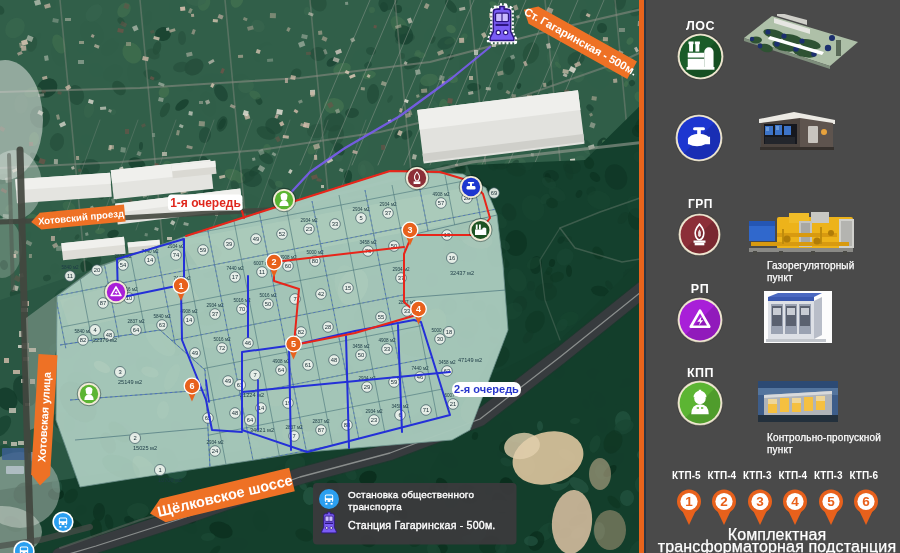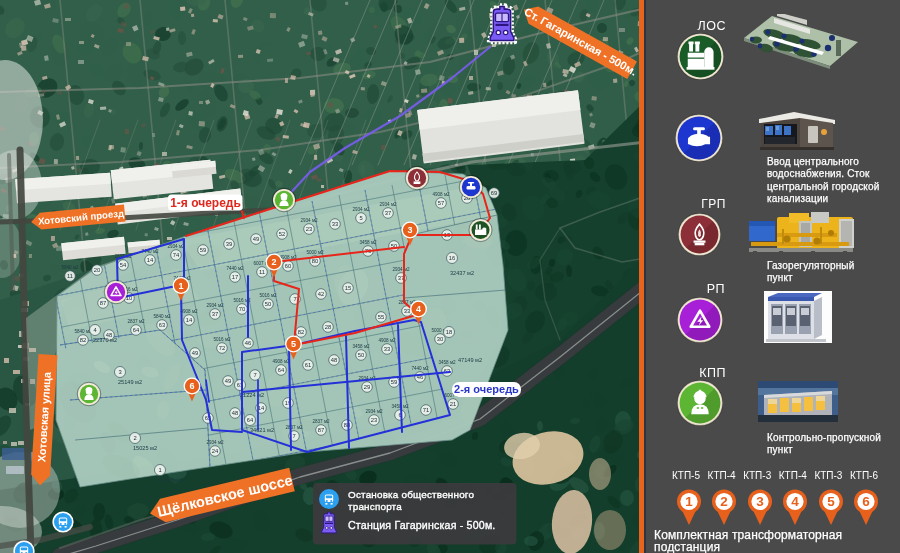--- a/index.html
+++ b/index.html
@@ -1,18 +1,18 @@
 <!DOCTYPE html>
 <html><head><meta charset="utf-8"><style>
 *{margin:0;padding:0;box-sizing:border-box}
 body{width:900px;height:553px;overflow:hidden;font-family:"Liberation Sans",sans-serif;background:#4a4a4a}
 #wrap{position:relative;width:900px;height:553px}
 #map{position:absolute;left:0;top:0;width:646px;height:553px}
 .abs{position:absolute}
-.lbl{color:#fff;font-weight:normal;text-align:right}
+.lbl{color:#fff;font-weight:bold;text-align:center}
 .txt{color:#fff;font-size:10px;line-height:12.3px;letter-spacing:.15px;-webkit-text-stroke:0.25px #fff}
 </style></head><body>
 <div id="wrap">
 <div id="map"><svg width="646" height="553" viewBox="0 0 646 553" font-family="Liberation Sans, sans-serif">
 <rect width="646" height="553" fill="#2a5743"></rect>
 <ellipse cx="413" cy="14" rx="8" ry="4" fill="#214f3c" fill-opacity="0.59" transform="rotate(133 413 14)"></ellipse>
 <ellipse cx="352" cy="327" rx="5" ry="3" fill="#1b4836" fill-opacity="0.73" transform="rotate(5 352 327)"></ellipse>
 <ellipse cx="128" cy="359" rx="11" ry="7" fill="#214f3c" fill-opacity="0.65" transform="rotate(156 128 359)"></ellipse>
 <ellipse cx="490" cy="88" rx="10" ry="5" fill="#16402e" fill-opacity="0.89" transform="rotate(61 490 88)"></ellipse>
 <ellipse cx="60" cy="53" rx="14" ry="9" fill="#123a29" fill-opacity="0.57" transform="rotate(83 60 53)"></ellipse>
@@ -1857,21 +1857,20 @@
         </g>
 <g fill="#6a9ad8">
           <rect x="8" y="17" width="3" height="4"></rect>
           <rect x="18" y="16" width="3" height="4"></rect>
         </g>
 <rect x="7" y="27" width="30" height="7" fill="#23262c"></rect>
 <rect x="50" y="16" width="10" height="17" rx="1" fill="#c8c4be"></rect>
 <circle cx="66" cy="22" r="3" fill="#e8a23c"></circle>
 <rect x="2" y="37" width="74" height="3" fill="#35302c"></rect>
       </svg></div>
-<div class="abs txt" style="left:767px;top:156px">Ввод центрального<br>водоснабжения. Сток<br>центральной городской<br>канализации</div>
 
 <div class="abs lbl" style="left:675px;top:197px;width:51px;font-size:12px;letter-spacing:.5px">ГРП</div>
 <div class="abs" style="left:678px;top:213px"><svg width="43" height="43" viewBox="0 0 43 43">
         <g transform="translate(21.5 21.5)">
           <circle r="21.099999999999998" fill="#f0e8d2"></circle>
           <circle r="21.099999999999998" fill="none" stroke="#00000040" stroke-width="1.2"></circle>
           <circle r="18.9" fill="#8c2f38"></circle>
           <path d="M-18.9 0 A18.9 18.9 0 0 0 18.9 0 Z" fill="#00000022" transform="rotate(-45)"></path>
           <g transform="scale(1.15)">
             <g>
@@ -2035,13 +2034,13 @@
         <circle cx="15" cy="12.5" r="8.6" fill="#fff"></circle>
         <text x="15" y="17.3" font-size="13.5" font-weight="bold" fill="#e8611c" text-anchor="middle" font-family="Liberation Sans, sans-serif">5</text>
       </svg>
       <svg width="30" height="38" viewBox="0 0 30 38">
         <path d="M15 36 L6.5 18 L23.5 18 Z" fill="#e8611c"></path>
         <circle cx="15" cy="12.5" r="12" fill="#e8611c"></circle>
         <circle cx="15" cy="12.5" r="8.6" fill="#fff"></circle>
         <text x="15" y="17.3" font-size="13.5" font-weight="bold" fill="#e8611c" text-anchor="middle" font-family="Liberation Sans, sans-serif">6</text>
       </svg>
 </div>
-<div class="abs txt" style="left:654px;top:529px;width:246px;font-size:12px">Комплектная трансформаторная подстанция</div>
+<div class="abs txt" style="left:654px;top:529px;width:246px;text-align:center;font-size:16px">Комплектная трансформаторная подстанция</div>
 </div>
 </body></html>

